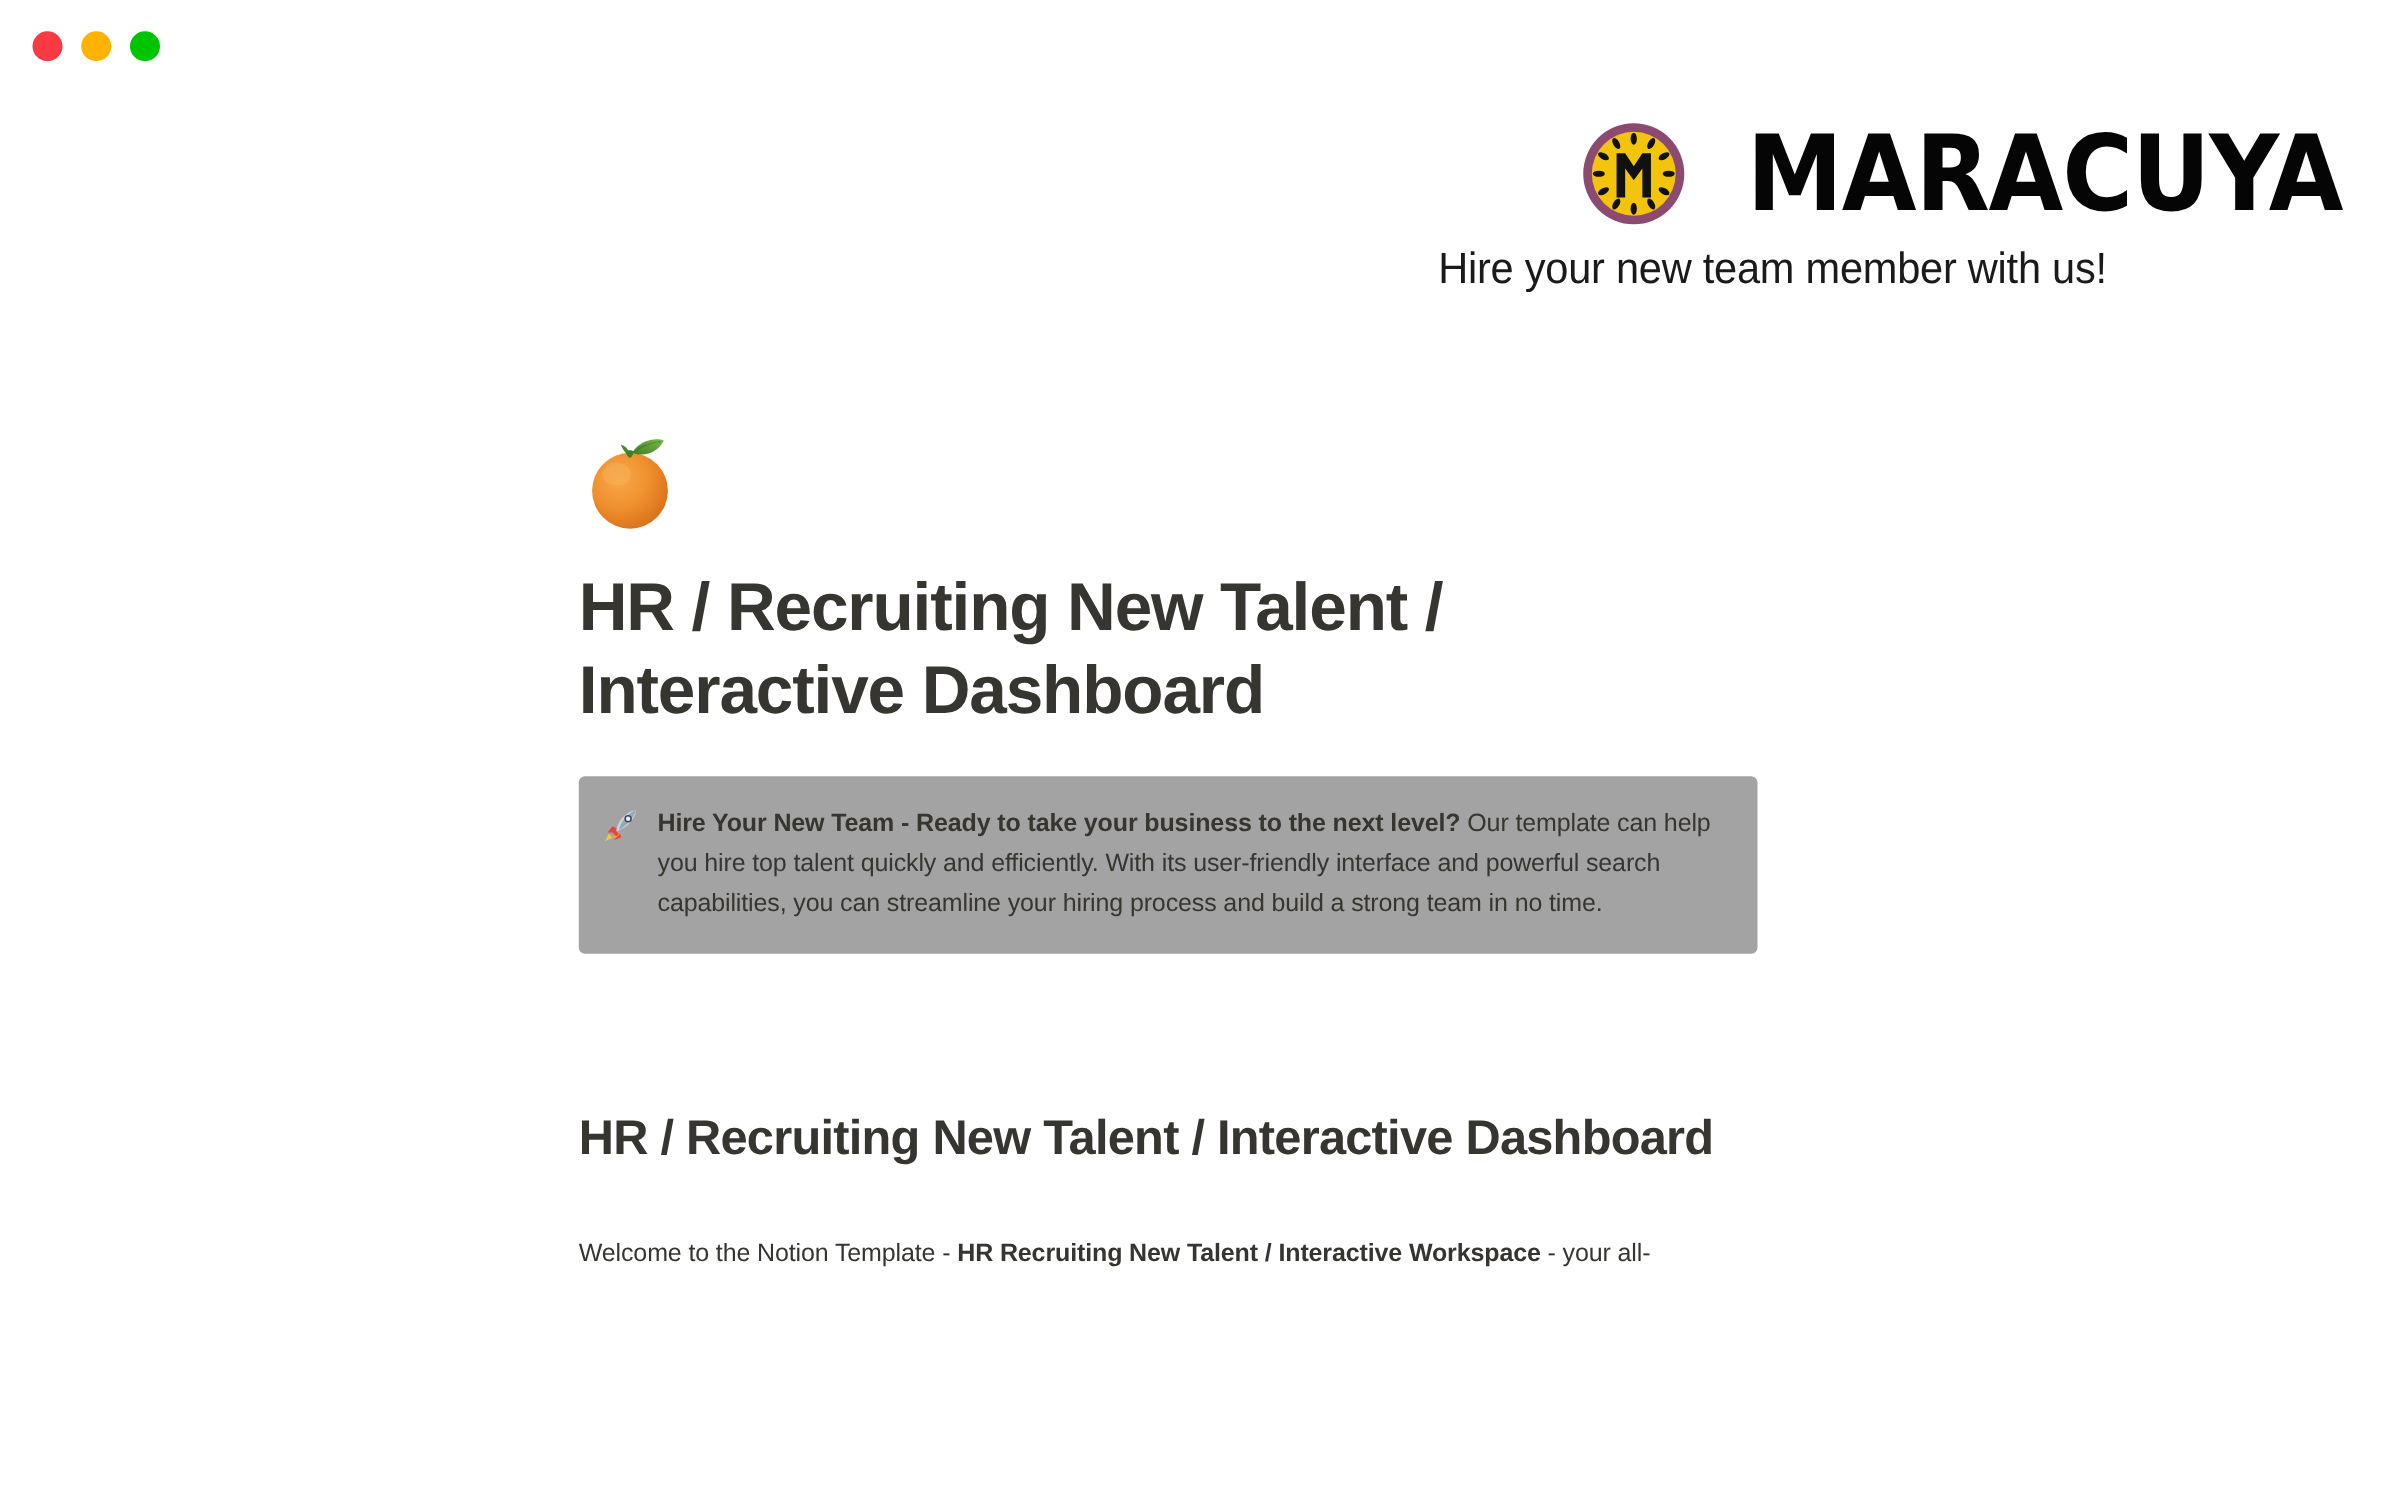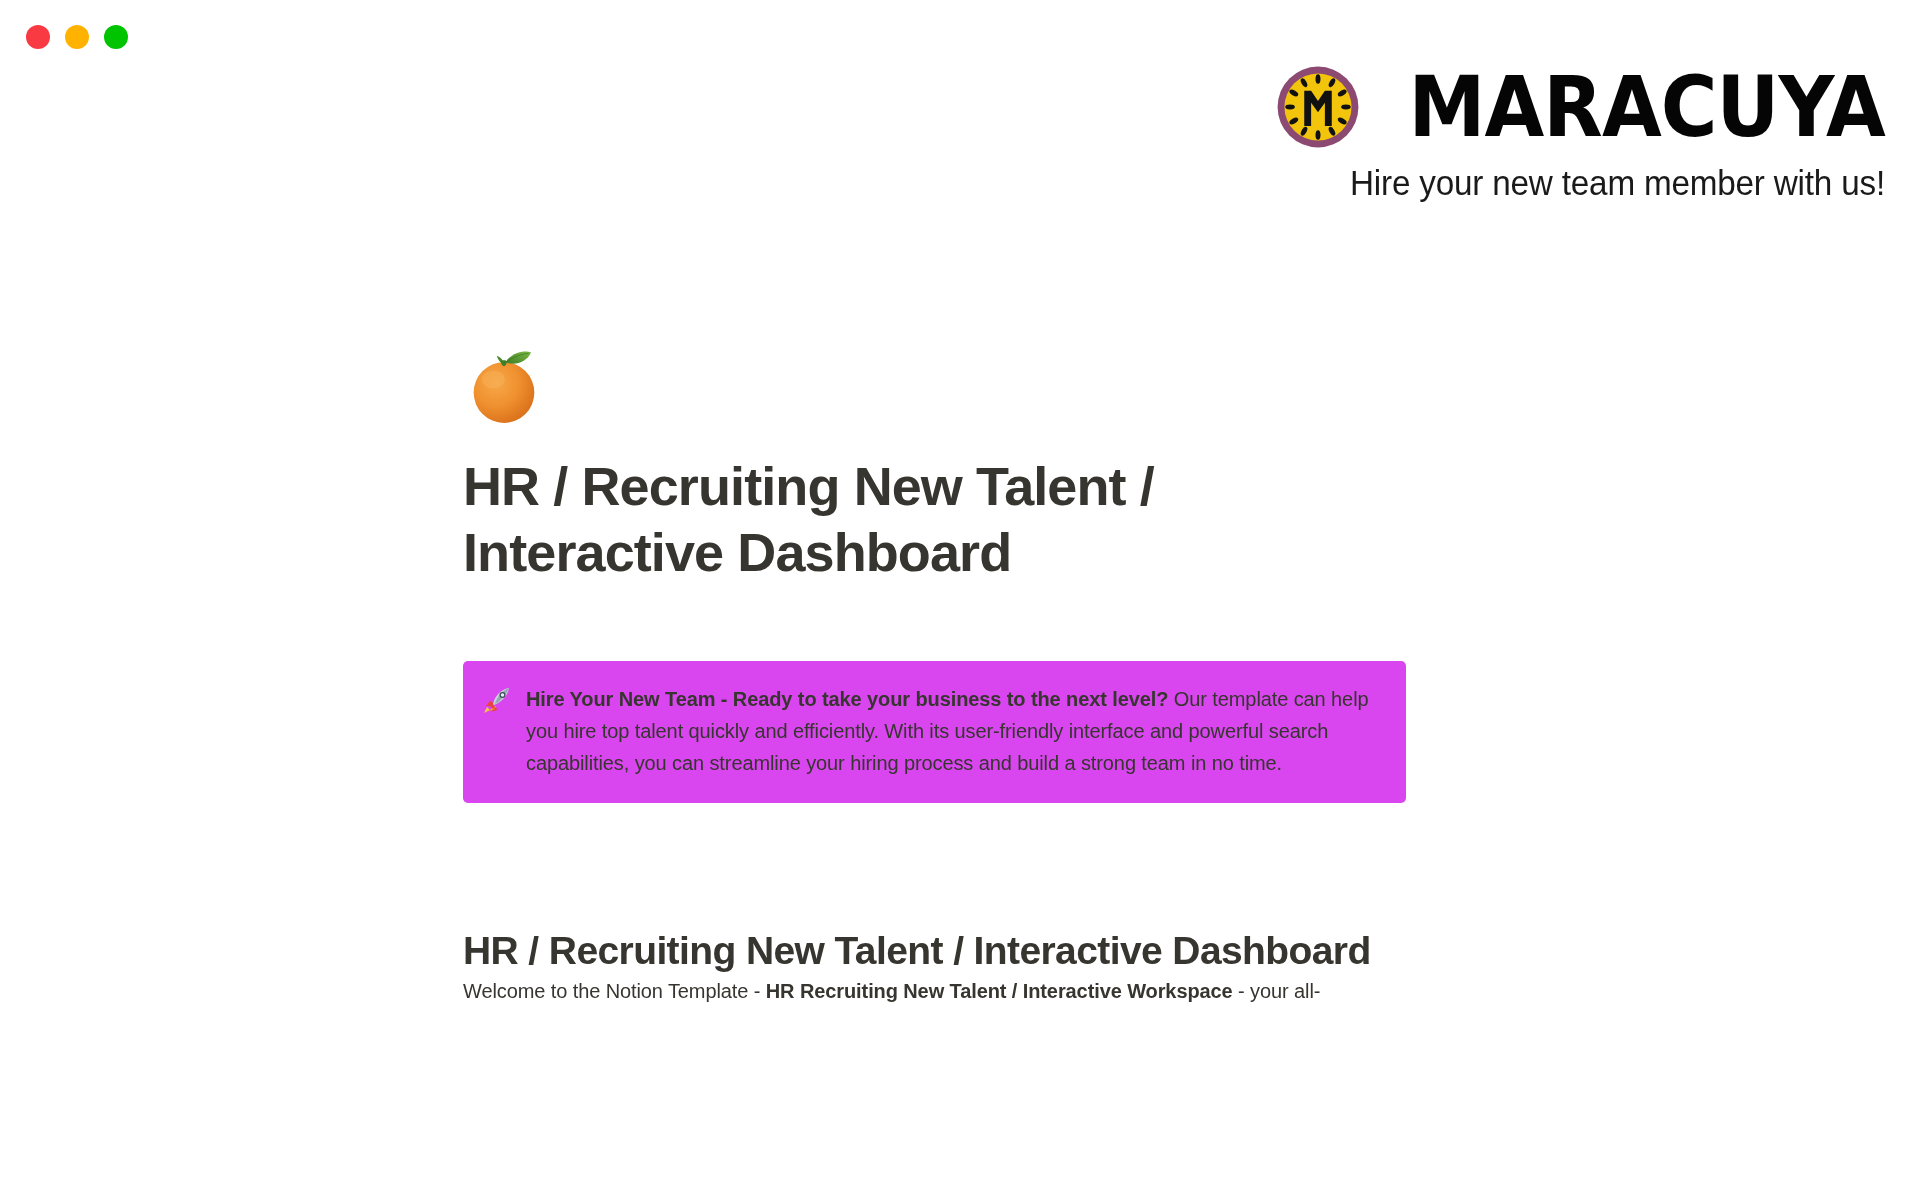--- a/index.html
+++ b/index.html
@@ -36,24 +36,24 @@
     width: 24px;
     height: 24px;
     border-radius: 50%;
     display: block;
   }
 
   
   .brand-header {
     position: absolute;
     top: 0;
-    right: 35px;
+    right: 46px;
     width: 960px;
-    padding-top: 64px;
-    text-align: right;
+    padding-top: 96px;
+    text-align: center;
   }
   .brand-lockup {
     display: flex;
     align-items: center;
     justify-content: flex-end;
     gap: 6px;
   }
   .brand-logo-mark {
     width: 86px;
     height: 86px;
@@ -106,22 +106,22 @@
     font-size: 54px;
     line-height: 66px;
     font-weight: 700;
     letter-spacing: -0.9px;
     color: #37352f;
     max-width: 720px;
   }
 
   
   .callout {
-    margin-top: 76px;
-    background: #d946ef;
+    margin-top: 36px;
+    background: #a3a3a3;
     border-radius: 5px;
     padding: 22px 28px 24px 18px;
     display: flex;
     align-items: flex-start;
     gap: 13px;
     width: 943px;
   }
   .callout-emoji {
     flex: 0 0 auto;
     width: 32px;
@@ -140,20 +140,21 @@
   
   .section-heading {
     margin-top: 124px;
     font-size: 39px;
     line-height: 48px;
     font-weight: 700;
     letter-spacing: -0.6px;
     color: #37352f;
   }
   .section-paragraph {
+    margin-top: 52px;
     font-size: 20px;
     line-height: 32px;
     color: #37352f;
     letter-spacing: -0.1px;
     width: 950px;
   }
   .section-paragraph b { font-weight: 700; }
 </style>
 </head>
 <body>

